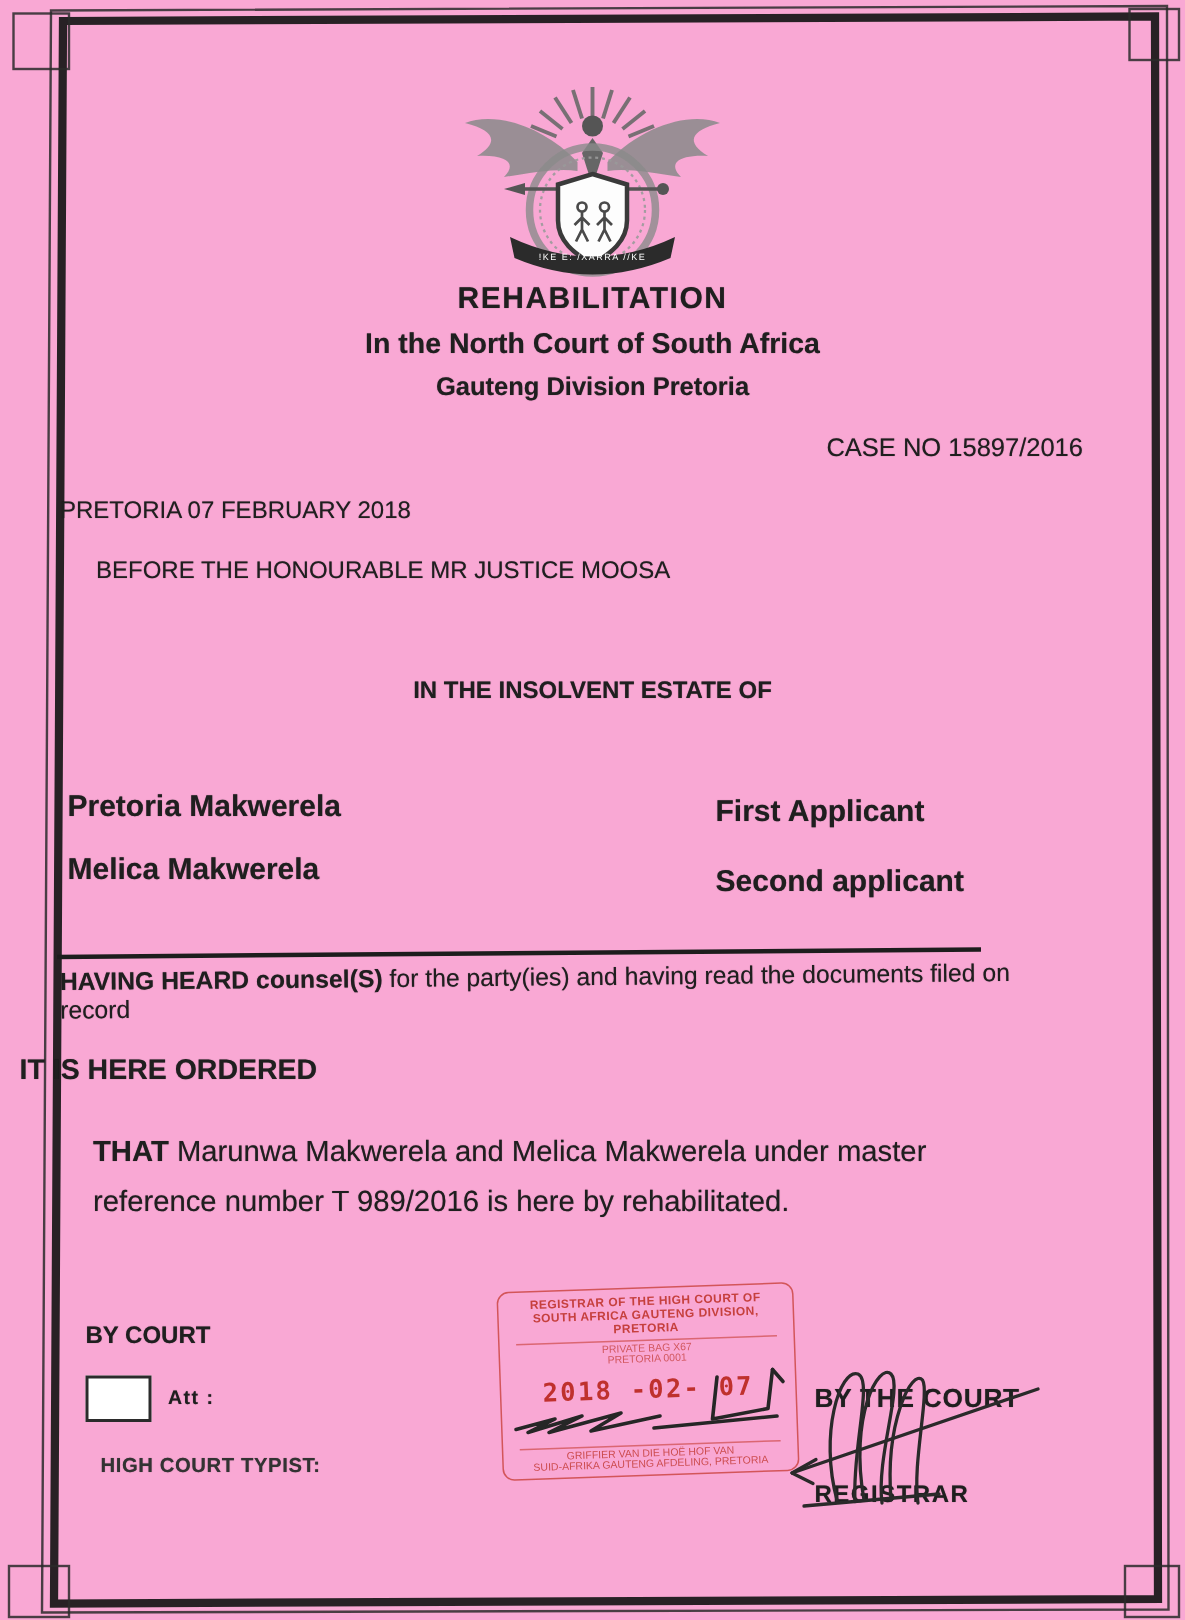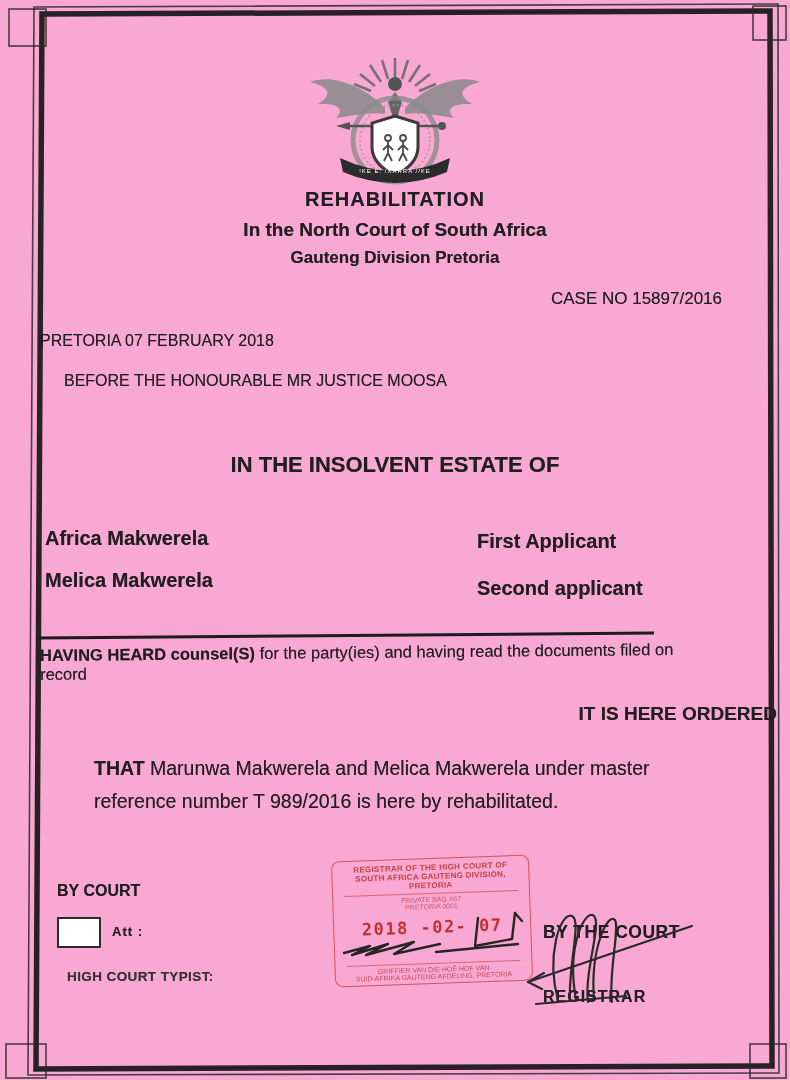--- a/index.html
+++ b/index.html
@@ -14,29 +14,29 @@
   
   .arms{left:300px;top:52px;width:190px;height:134px;filter:blur(.3px);z-index:2;}
   
   .title-block{left:13px;top:188px;width:764px;text-align:center;z-index:2;}
   .title-block .t1{font-size:20px;font-weight:bold;letter-spacing:1px;}
   .title-block .t2{font-size:19px;font-weight:bold;margin-top:8px;}
   .title-block .t3{font-size:17px;font-weight:bold;margin-top:7px;}
   .case-no{right:68px;top:289px;font-size:17px;z-index:2;}
   .place-date{left:40px;top:332px;font-size:16px;z-index:2;}
   .before-line{left:40px;top:372px;font-size:16px;z-index:2;margin-left:24px;}
-  .estate-heading{left:13px;top:452px;width:764px;text-align:center;font-size:22px;font-weight:bold;z-index:2;}
+  .estate-heading{left:13px;top:452px;width:764px;text-align:center;font-size:16px;font-weight:bold;z-index:2;}
   .party-name{left:45px;font-size:20px;font-weight:bold;z-index:2;}
   .party-role{left:477px;font-size:20px;font-weight:bold;z-index:2;}
   .row1{top:527px;} .row1r{top:530px;}
   .row2{top:569px;} .row2r{top:577px;}
   .rule{left:38px;top:634px;width:616px;height:3px;background:#1d1d1d;transform:rotate(-.45deg);z-index:2;}
   .having{left:40px;top:643px;width:640px;font-size:16.5px;transform:rotate(-.55deg);z-index:2;}
-  .ordered{left:13px;top:703px;width:764px;text-align:right;font-size:19px;font-weight:bold;z-index:2;}
-  .order-par{left:62px;top:752px;width:560px;font-size:19.5px;line-height:33px;z-index:2;margin-left:32px;}
+  .ordered{left:13px;top:703px;width:764px;text-align:left;font-size:19px;font-weight:bold;z-index:2;}
+  .order-par{left:62px;top:752px;width:560px;font-size:19.5px;line-height:33px;z-index:2;}
   .by-court{left:57px;top:864px;font-size:16px;font-weight:bold;z-index:2;margin-top:18px;}
   .att-box{left:57px;top:917px;width:40px;height:27px;border:2px solid #2b2b2b;background:#fff;z-index:2;}
   .att-label{left:112px;top:924px;font-size:13px;font-weight:bold;letter-spacing:1px;z-index:2;}
   .typist{left:55px;top:969px;font-size:13.5px;font-weight:bold;letter-spacing:.4px;color:#333;z-index:2;padding-left:12px;}
   
   .stamp{
     left:333px;top:858px;width:198px;padding:4px 3px 3px;box-sizing:border-box;
     border:1.5px solid rgba(198,58,48,.75);border-radius:8px;
     transform:rotate(-2deg);color:rgba(192,52,44,.9);text-align:center;z-index:2;
   }
@@ -103,21 +103,21 @@
     <div class="t2 soft">In the North Court of South Africa</div>
     <div class="t3 soft">Gauteng Division Pretoria</div>
   </div>
 
   <div class="abs case-no soft">CASE NO 15897/2016</div>
   <div class="abs place-date soft">PRETORIA 07 FEBRUARY 2018</div>
   <div class="abs before-line soft">BEFORE THE HONOURABLE MR JUSTICE MOOSA</div>
 
   <div class="abs estate-heading soft">IN THE INSOLVENT ESTATE OF</div>
 
-  <div class="abs party-name row1 soft">Africa Makwerela</div>
+  <div class="abs party-name row1 soft">Pretoria Makwerela</div>
   <div class="abs party-role row1r soft">First Applicant</div>
   <div class="abs party-name row2 soft">Melica Makwerela</div>
   <div class="abs party-role row2r soft">Second applicant</div>
 
   <div class="abs rule"></div>
   <div class="abs having soft"><b>HAVING HEARD counsel(S)</b><span> for the party(ies) and having read the documents filed on record</span></div>
 
   <div class="abs ordered soft">IT IS HERE ORDERED</div>
 
   <div class="abs order-par soft"><b>THAT</b><span> Marunwa Makwerela and Melica Makwerela under master reference number T 989/2016 is here by rehabilitated.</span></div>

